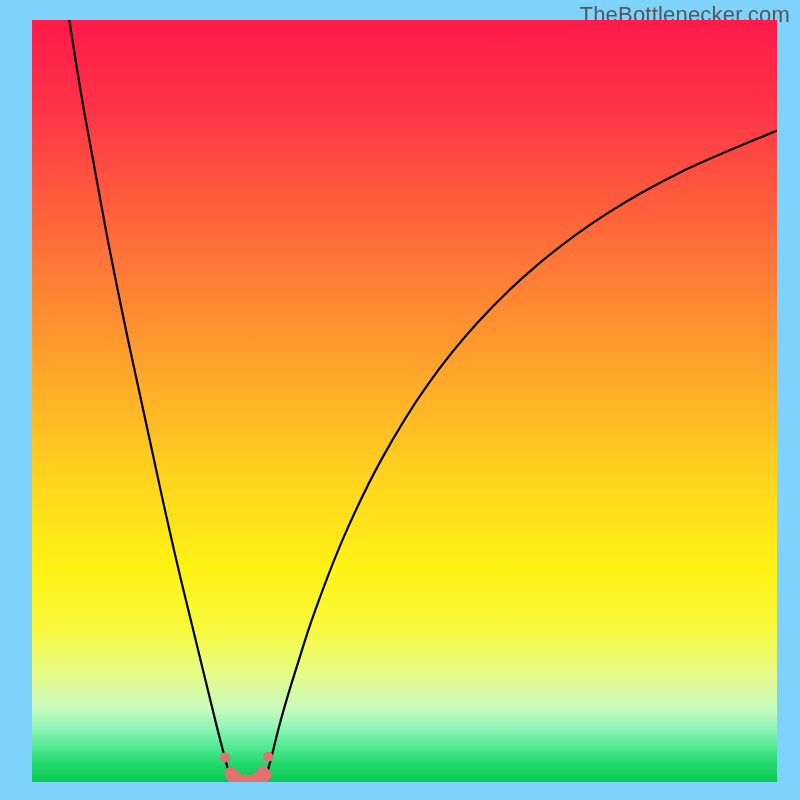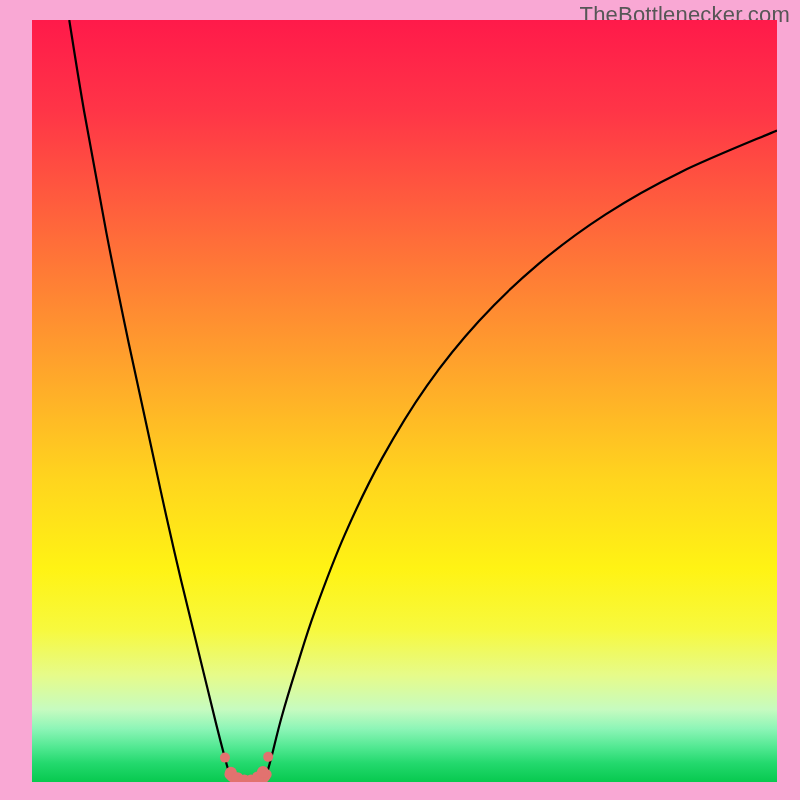--- a/index.html
+++ b/index.html
@@ -7,21 +7,21 @@
     padding: 0;
     width: 800px;
     height: 800px;
     background: #000;
     overflow: hidden;
   }
   .stage {
     position: relative;
     width: 800px;
     height: 800px;
-    background: #f9a8d4;
+    background: #7dd3fc;
   }
   .plot-area {
     position: absolute;
     box-sizing: border-box;
   }
   .watermark {
     position: absolute;
     top: 2px;
     right: 10px;
     font-family: Arial, Helvetica, sans-serif;

